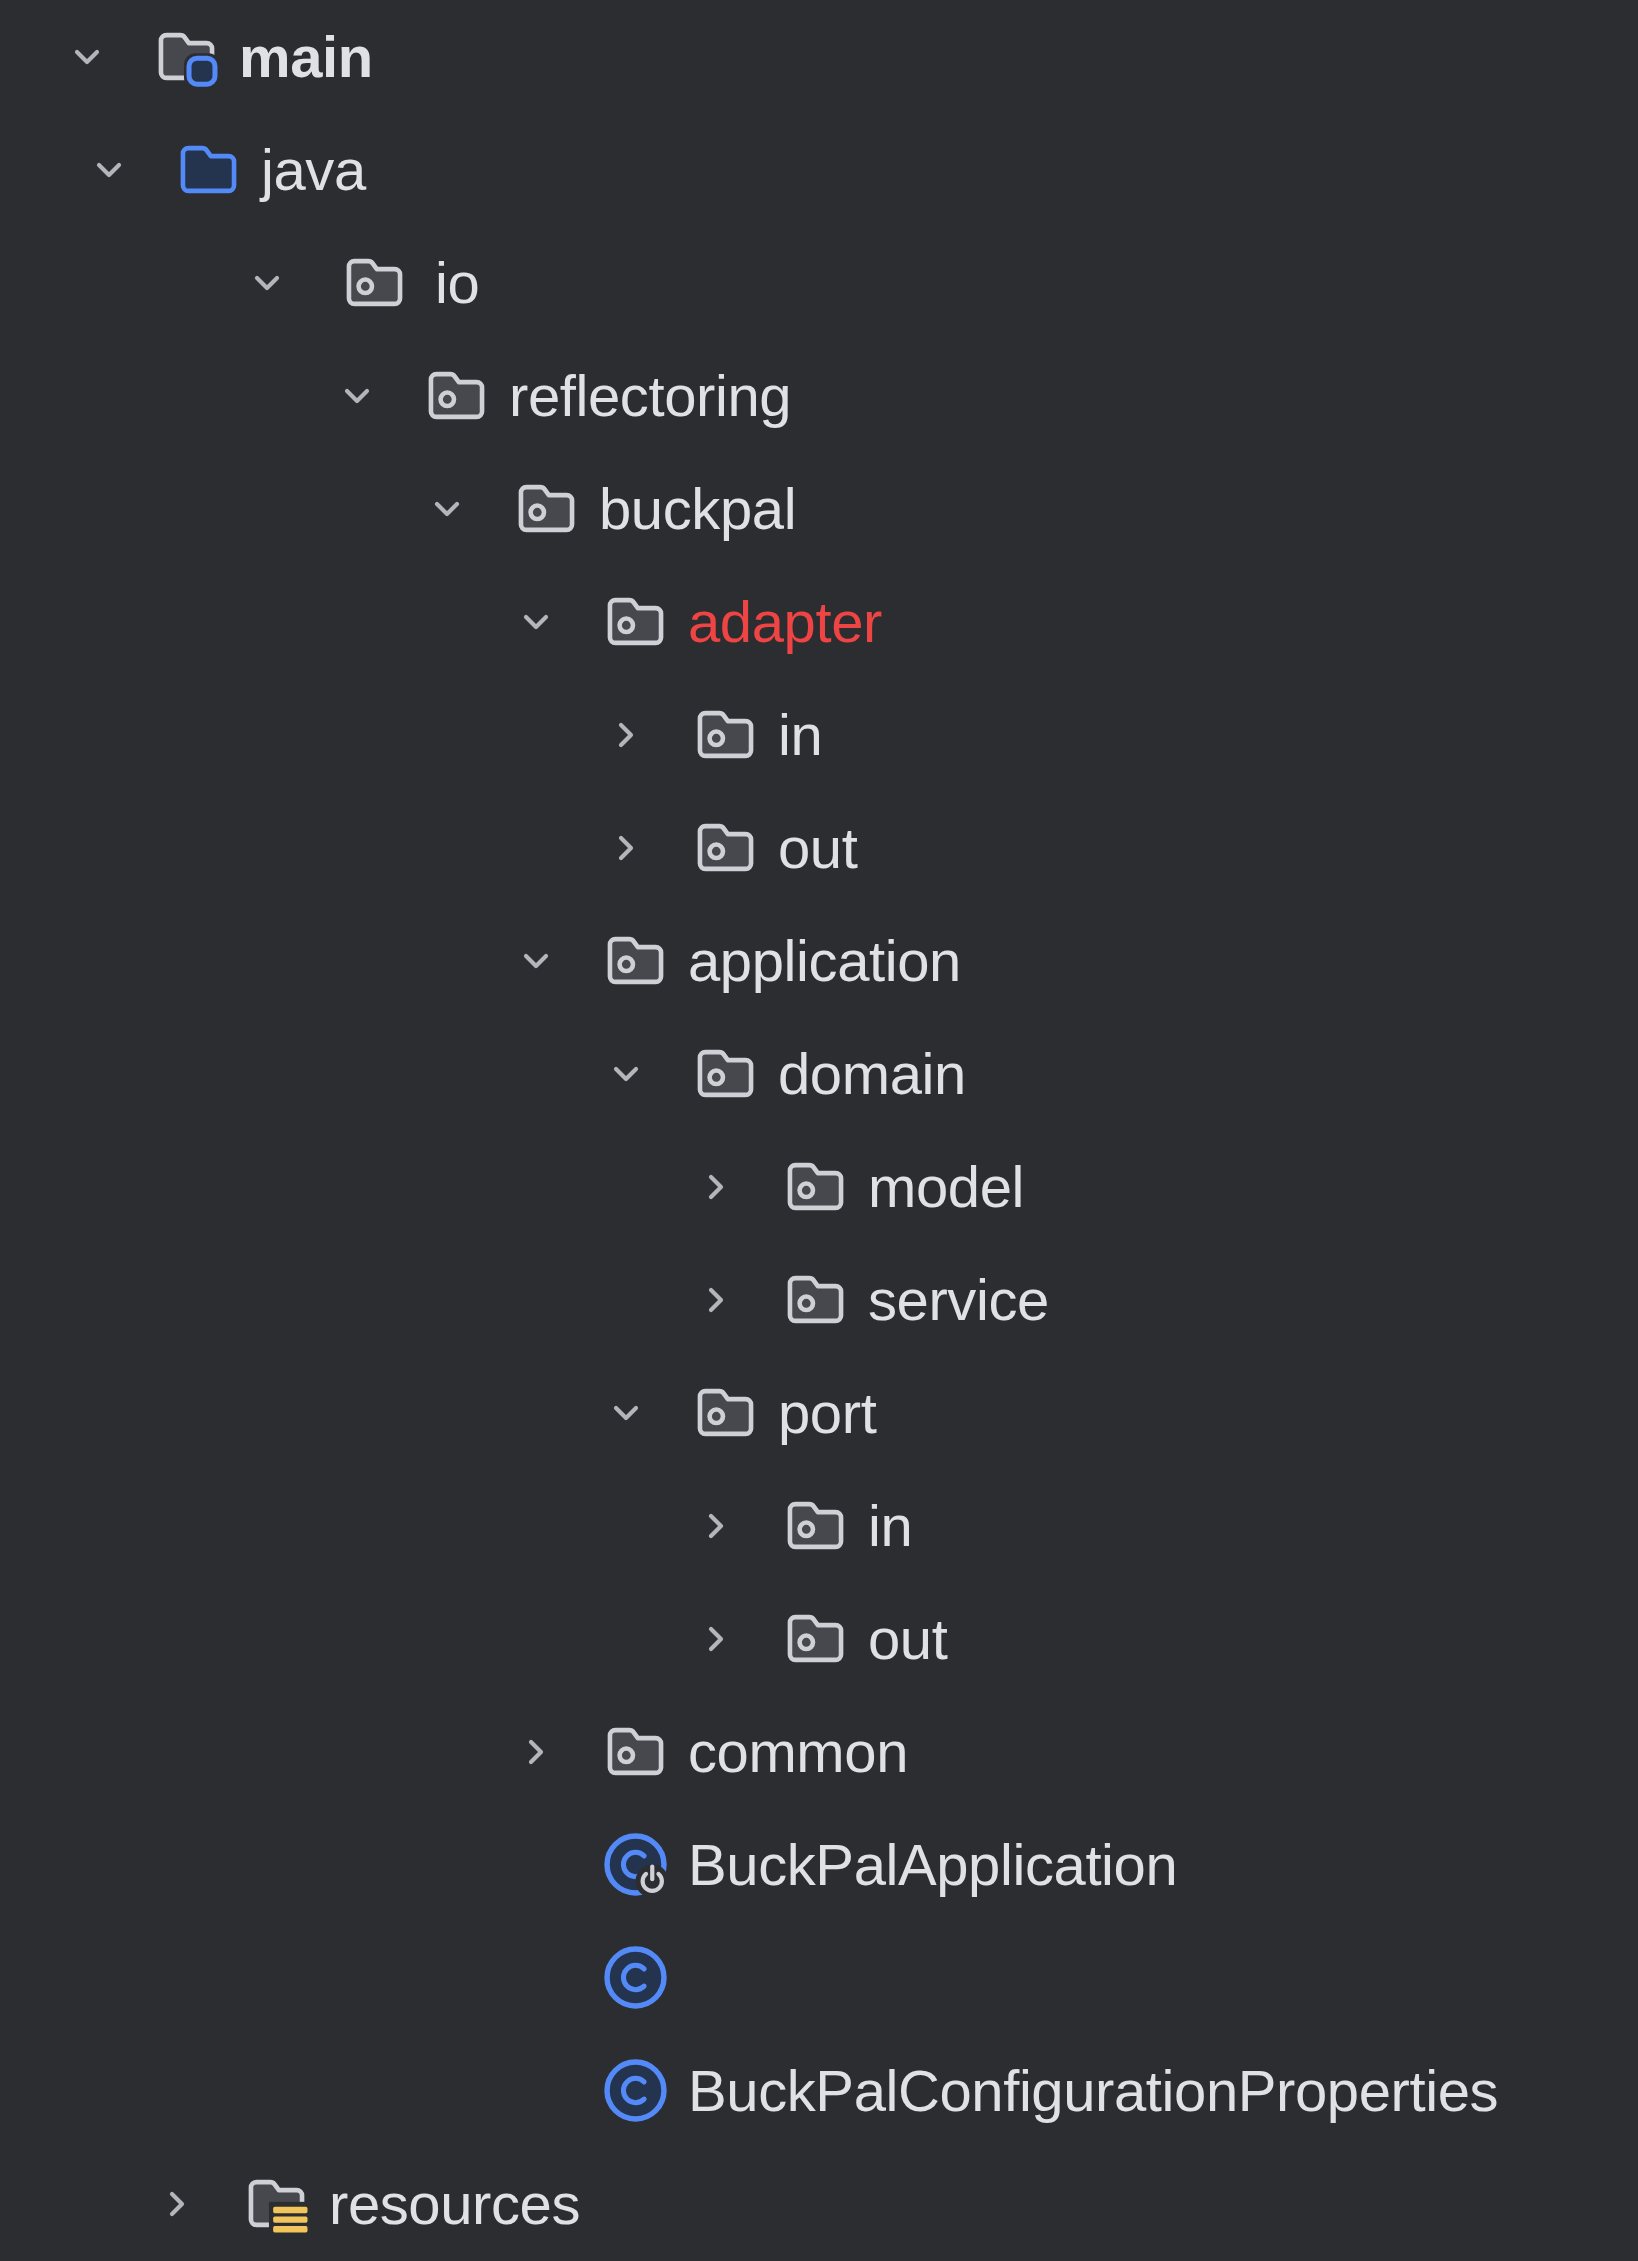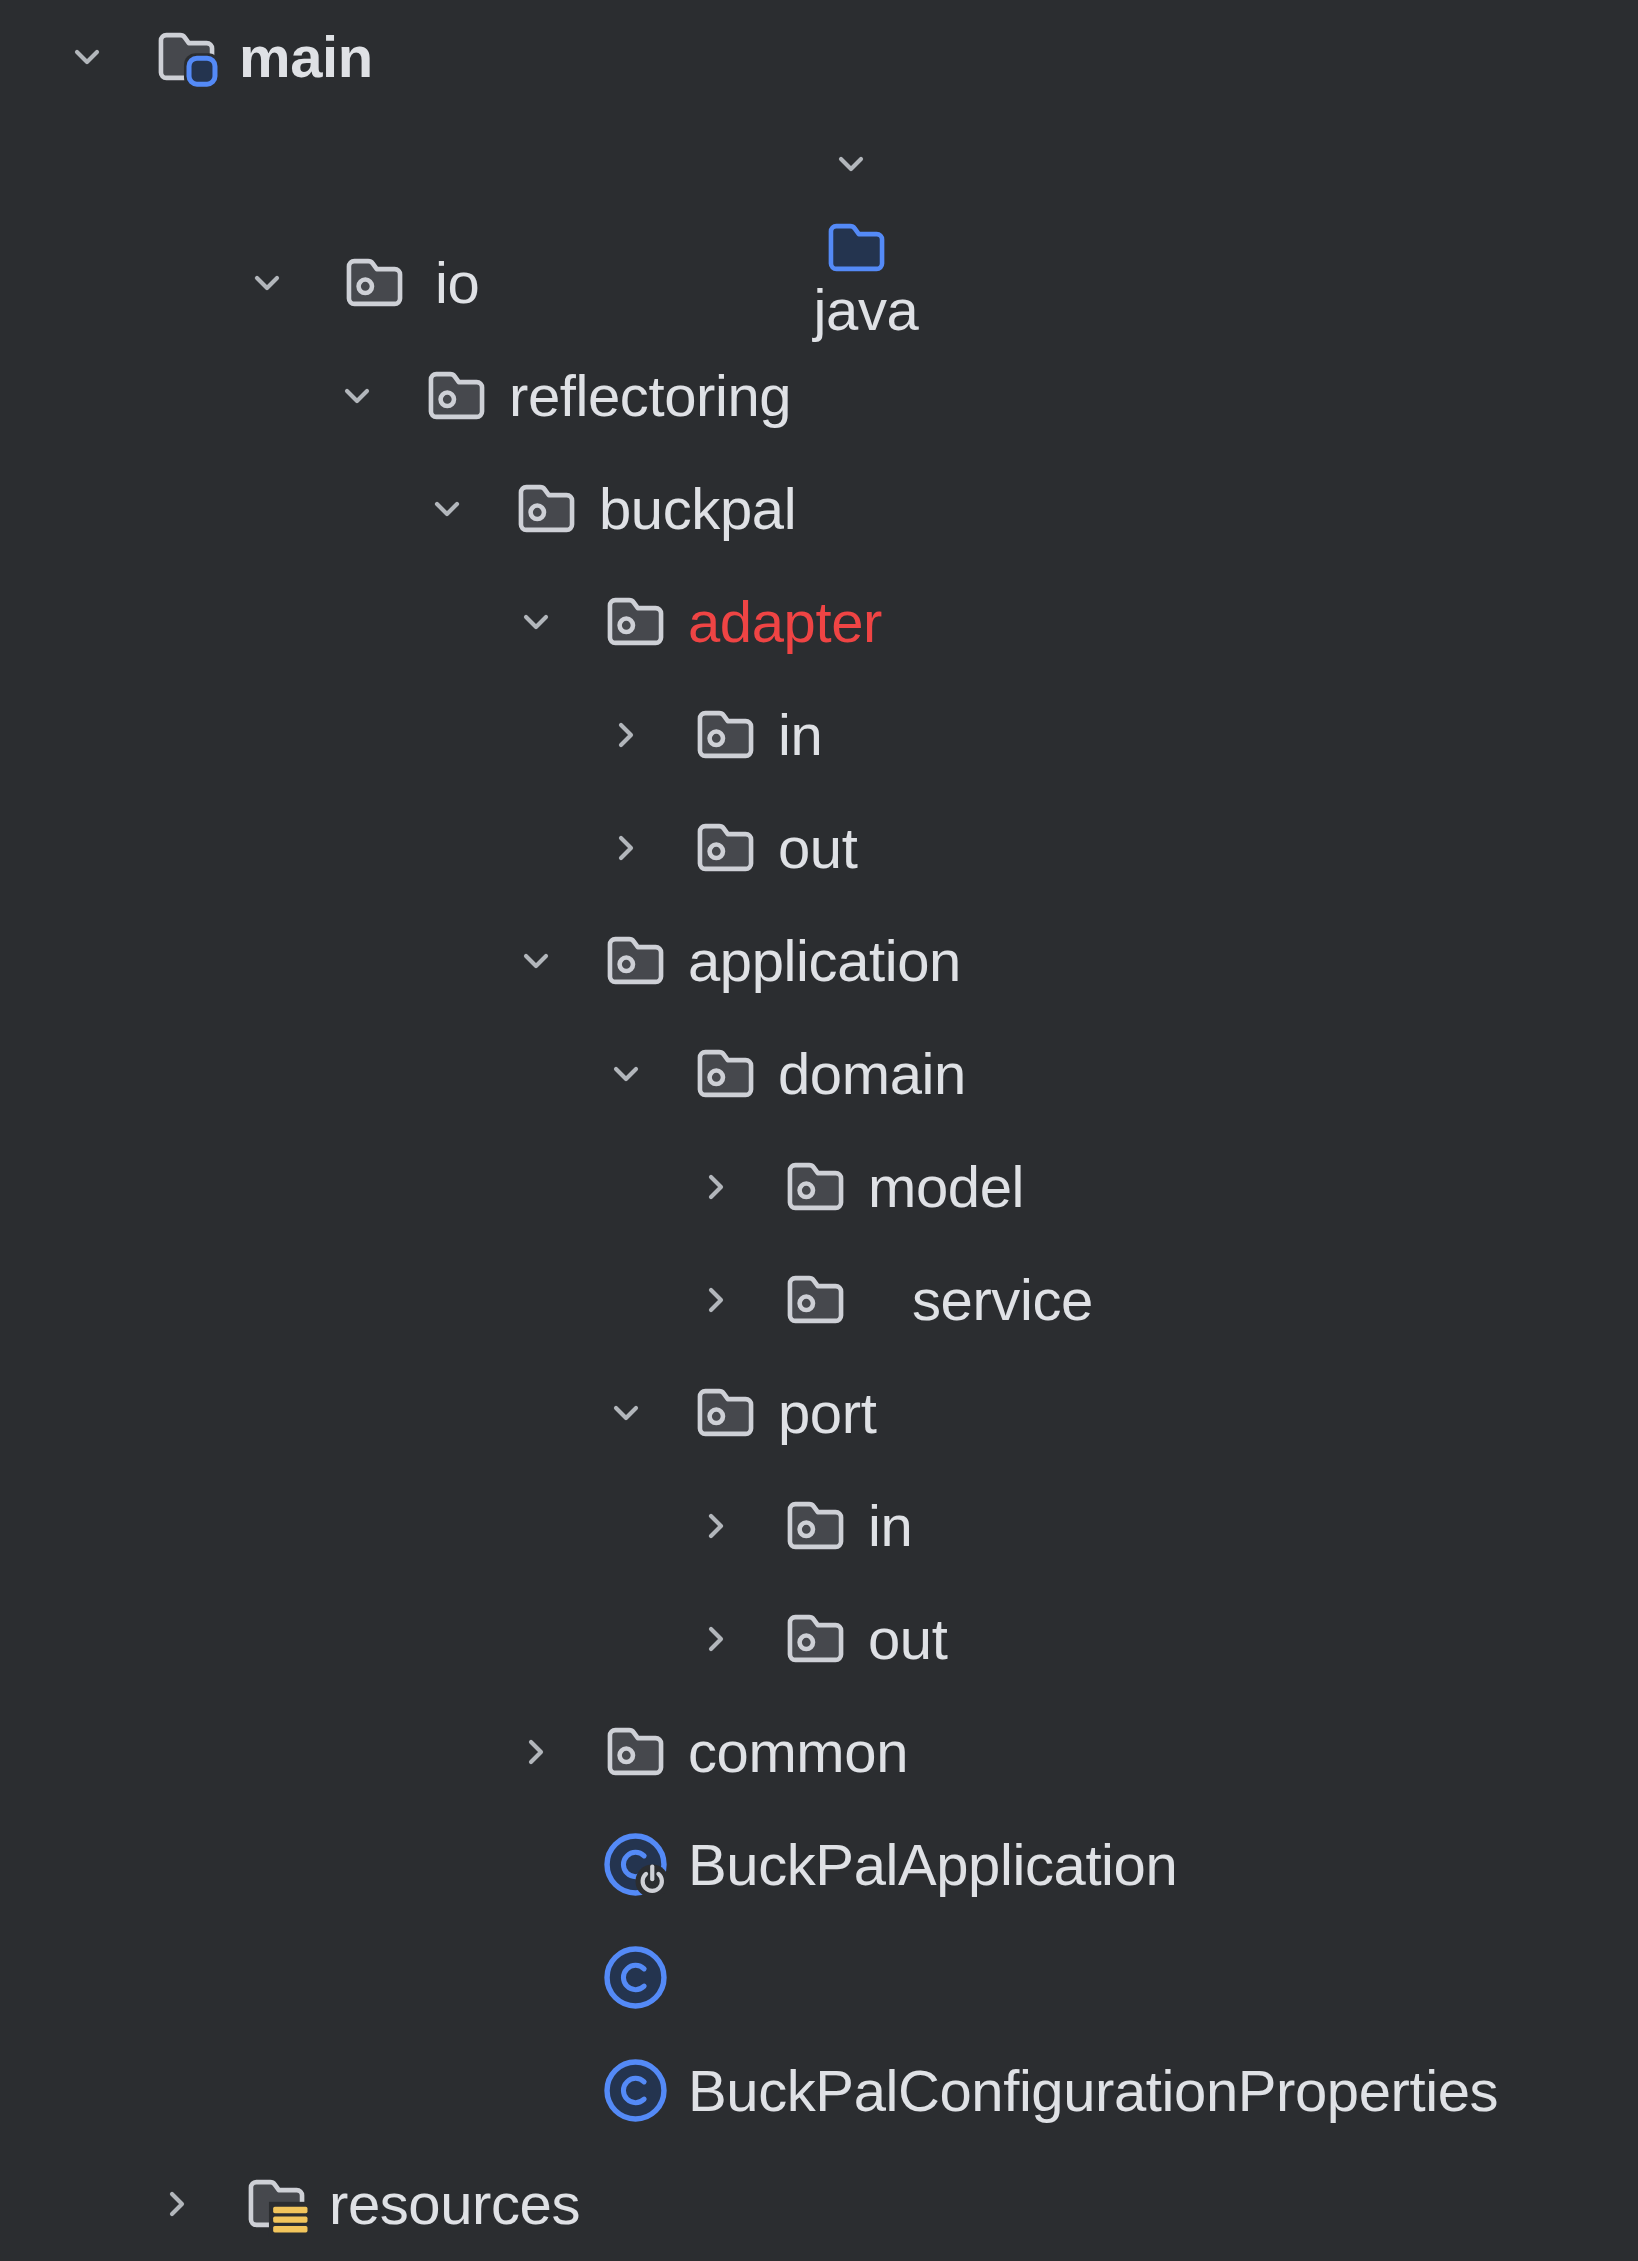--- a/index.html
+++ b/index.html
@@ -41,21 +41,21 @@
       </span>
       <span class="icon">
         <svg viewBox="0 0 80 80" width="67" height="67" xmlns="http://www.w3.org/2000/svg">
           <path d="M9.5 21 C9.5 17.4 12.4 14.5 16 14.5 H32.5 C34.6 14.5 36.6 15.5 37.8 17.2 L42.8 24 H64 C67.6 24 70.5 26.9 70.5 30.5 V59 C70.5 62.6 67.6 65.5 64 65.5 H16 C12.4 65.5 9.5 62.6 9.5 59 Z" fill="#46484D" stroke="#CED0D6" stroke-width="5.5" stroke-linejoin="round"></path>
           <rect x="37" y="36" width="43" height="43" rx="14" fill="#2B2D30"></rect>
           <rect x="43" y="42" width="31" height="31" rx="9.5" fill="#24344F" stroke="#548AF7" stroke-width="6"></rect>
         </svg>
       </span>
       <span class="label bold" style="color: rgb(223, 225, 229);">main</span>
     </div>
-    <div class="row" style="padding-left: 94px; flex-direction: column;">
+    <div class="row" style="padding-left: 74px;">
       <span class="chev">
         <svg viewBox="0 0 48 48" width="40" height="40" xmlns="http://www.w3.org/2000/svg">
           <polyline points="12,18 24,30 36,18" fill="none" stroke="#B2B6BB" stroke-width="5" stroke-linecap="round" stroke-linejoin="round"></polyline>
         </svg>
       </span>
       <span class="icon">
         <svg viewBox="0 0 80 80" width="67" height="67" xmlns="http://www.w3.org/2000/svg">
           <path d="M9.5 21 C9.5 17.4 12.4 14.5 16 14.5 H32.5 C34.6 14.5 36.6 15.5 37.8 17.2 L42.8 24 H64 C67.6 24 70.5 26.9 70.5 30.5 V59 C70.5 62.6 67.6 65.5 64 65.5 H16 C12.4 65.5 9.5 62.6 9.5 59 Z" fill="#24344F" stroke="#548AF7" stroke-width="5.5" stroke-linejoin="round"></path>
         </svg>
       </span>
@@ -192,21 +192,21 @@
         <svg viewBox="0 0 48 48" width="40" height="40" xmlns="http://www.w3.org/2000/svg">
           <polyline points="18,12 30,24 18,36" fill="none" stroke="#B2B6BB" stroke-width="5" stroke-linecap="round" stroke-linejoin="round"></polyline>
         </svg>
       </span>
       <span class="icon">
         <svg viewBox="0 0 80 80" width="67" height="67" xmlns="http://www.w3.org/2000/svg">
           <path d="M9.5 21 C9.5 17.4 12.4 14.5 16 14.5 H32.5 C34.6 14.5 36.6 15.5 37.8 17.2 L42.8 24 H64 C67.6 24 70.5 26.9 70.5 30.5 V59 C70.5 62.6 67.6 65.5 64 65.5 H16 C12.4 65.5 9.5 62.6 9.5 59 Z" fill="#46484D" stroke="#CED0D6" stroke-width="5.5" stroke-linejoin="round"></path>
           <circle cx="29" cy="44.5" r="8" fill="none" stroke="#CED0D6" stroke-width="5.5"></circle>
         </svg>
       </span>
-      <span class="label" style="color: rgb(223, 225, 229); margin-left: 44px;">service</span>
+      <span class="label" style="color: rgb(223, 225, 229);">service</span>
     </div>
     <div class="row" style="padding-left: 591px;">
       <span class="chev">
         <svg viewBox="0 0 48 48" width="40" height="40" xmlns="http://www.w3.org/2000/svg">
           <polyline points="12,18 24,30 36,18" fill="none" stroke="#B2B6BB" stroke-width="5" stroke-linecap="round" stroke-linejoin="round"></polyline>
         </svg>
       </span>
       <span class="icon">
         <svg viewBox="0 0 80 80" width="67" height="67" xmlns="http://www.w3.org/2000/svg">
           <path d="M9.5 21 C9.5 17.4 12.4 14.5 16 14.5 H32.5 C34.6 14.5 36.6 15.5 37.8 17.2 L42.8 24 H64 C67.6 24 70.5 26.9 70.5 30.5 V59 C70.5 62.6 67.6 65.5 64 65.5 H16 C12.4 65.5 9.5 62.6 9.5 59 Z" fill="#46484D" stroke="#CED0D6" stroke-width="5.5" stroke-linejoin="round"></path>

